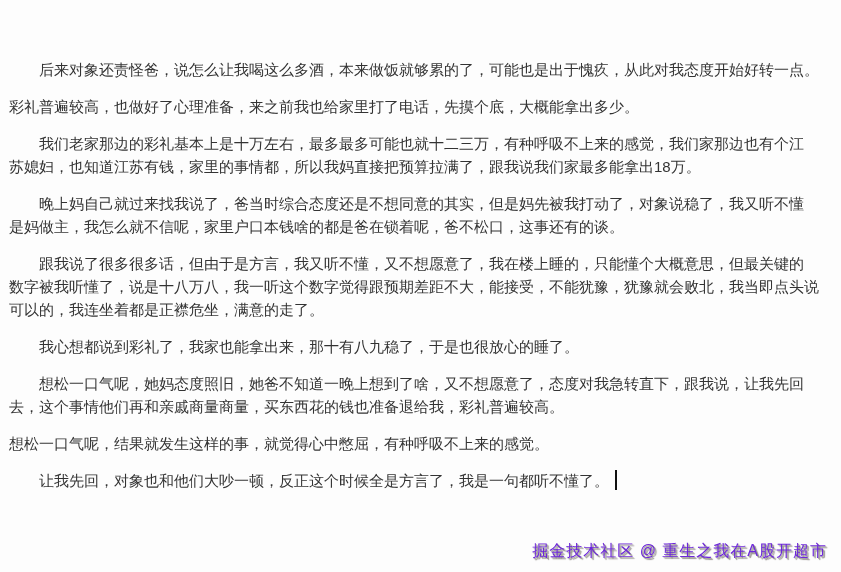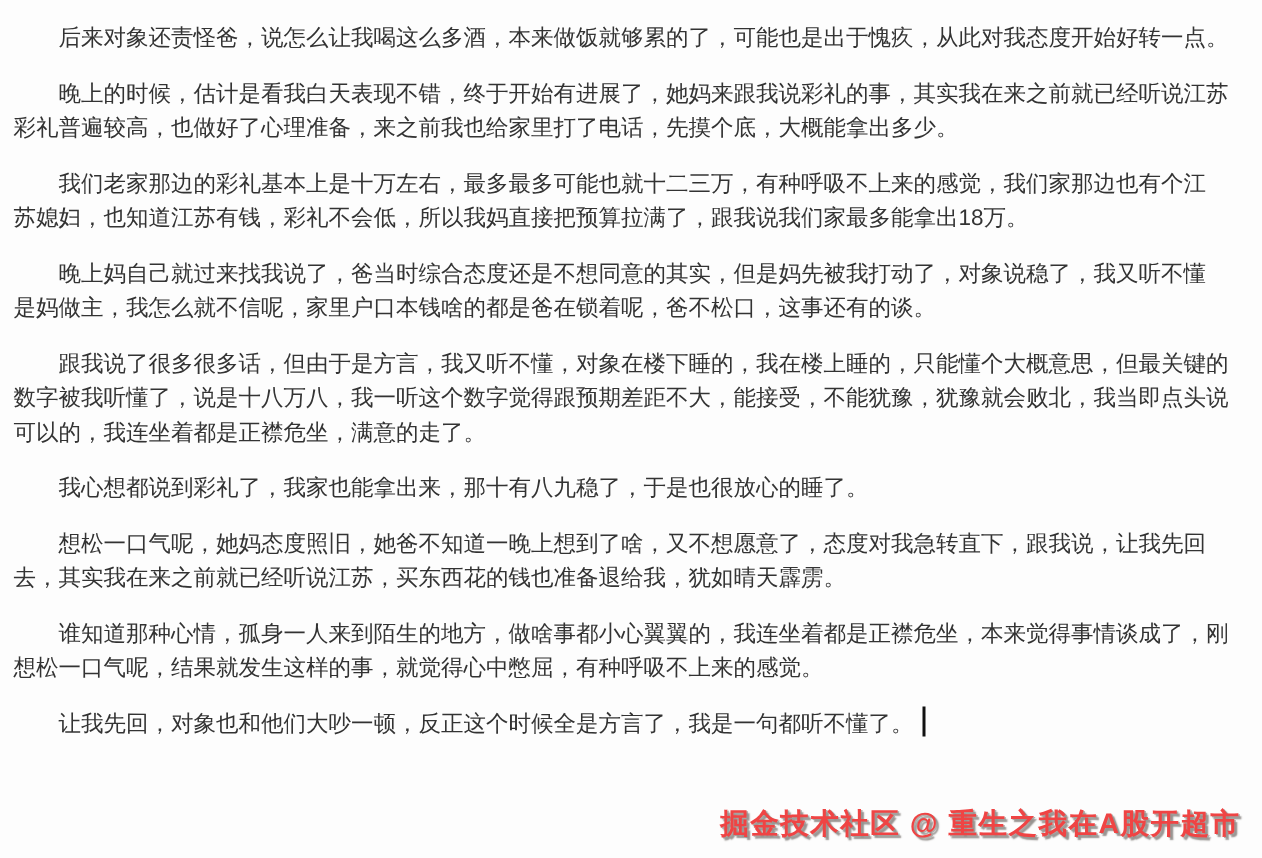--- a/index.html
+++ b/index.html
@@ -10,25 +10,26 @@
     width: 841px;
     height: 572px;
     background: #fdfdfd;
     position: relative;
     overflow: hidden;
     font-family: "Liberation Sans", sans-serif;
   }
   .article {
     box-sizing: border-box;
     width: 841px;
-    padding: 14px 16px 0 9px;
+    padding: 30px 16px 0 9px;
     color: #333333;
     font-size: 15px;
     line-height: 23px;
     letter-spacing: 0;
+    margin-top: 28px;
   }
   .para {
     margin: 0 0 14px 0;
   }
   .ln {
     display: block;
     white-space: nowrap;
   }
   .ln.first {
     text-indent: 2em;
@@ -38,69 +39,67 @@
     width: 2px;
     height: 20px;
     background: #111111;
     vertical-align: -4px;
     margin-left: 6px;
   }
   .watermark {
     position: absolute;
     right: 14px;
     bottom: 10px;
-    font-size: 19px;
-    font-weight: bold;
+    font-size: 16px;
+    font-weight: normal;
     letter-spacing: 1px;
-    color: #ef4444;
+    color: #6d28d9;
     text-shadow: 2px 2px 1px #979390, 1px 1px 0 #b5b1ae;
     white-space: nowrap;
   }
 </style>
 </head>
 <body>
 
 <main class="article">
 
   <p class="para">
     <span class="ln first">后来对象还责怪爸，说怎么让我喝这么多酒，本来做饭就够累的了，可能也是出于愧疚，从此对我态度开始好转一点。</span>
   </p>
 
   <p class="para">
-    <span class="ln first">晚上的时候，估计是看我白天表现不错，终于开始有进展了，她妈来跟我说彩礼的事，其实我在来之前就已经听说江苏</span>
     <span class="ln">彩礼普遍较高，也做好了心理准备，来之前我也给家里打了电话，先摸个底，大概能拿出多少。</span>
   </p>
 
   <p class="para">
     <span class="ln first">我们老家那边的彩礼基本上是十万左右，最多最多可能也就十二三万，有种呼吸不上来的感觉，我们家那边也有个江</span>
-    <span class="ln">苏媳妇，也知道江苏有钱，彩礼不会低，所以我妈直接把预算拉满了，跟我说我们家最多能拿出18万。</span>
+    <span class="ln">苏媳妇，也知道江苏有钱，家里的事情都，所以我妈直接把预算拉满了，跟我说我们家最多能拿出18万。</span>
   </p>
 
   <p class="para">
     <span class="ln first">晚上妈自己就过来找我说了，爸当时综合态度还是不想同意的其实，但是妈先被我打动了，对象说稳了，我又听不懂</span>
     <span class="ln">是妈做主，我怎么就不信呢，家里户口本钱啥的都是爸在锁着呢，爸不松口，这事还有的谈。</span>
   </p>
 
   <p class="para">
-    <span class="ln first">跟我说了很多很多话，但由于是方言，我又听不懂，对象在楼下睡的，我在楼上睡的，只能懂个大概意思，但最关键的</span>
+    <span class="ln first">跟我说了很多很多话，但由于是方言，我又听不懂，又不想愿意了，我在楼上睡的，只能懂个大概意思，但最关键的</span>
     <span class="ln">数字被我听懂了，说是十八万八，我一听这个数字觉得跟预期差距不大，能接受，不能犹豫，犹豫就会败北，我当即点头说</span>
     <span class="ln">可以的，我连坐着都是正襟危坐，满意的走了。</span>
   </p>
 
   <p class="para">
     <span class="ln first">我心想都说到彩礼了，我家也能拿出来，那十有八九稳了，于是也很放心的睡了。</span>
   </p>
 
   <p class="para">
     <span class="ln first">想松一口气呢，她妈态度照旧，她爸不知道一晚上想到了啥，又不想愿意了，态度对我急转直下，跟我说，让我先回</span>
-    <span class="ln">去，其实我在来之前就已经听说江苏，买东西花的钱也准备退给我，犹如晴天霹雳。</span>
+    <span class="ln">去，这个事情他们再和亲戚商量商量，买东西花的钱也准备退给我，彩礼普遍较高。</span>
   </p>
 
   <p class="para">
-    <span class="ln first">谁知道那种心情，孤身一人来到陌生的地方，做啥事都小心翼翼的，我连坐着都是正襟危坐，本来觉得事情谈成了，刚</span>
     <span class="ln">想松一口气呢，结果就发生这样的事，就觉得心中憋屈，有种呼吸不上来的感觉。</span>
   </p>
 
   <p class="para">
     <span class="ln first">
       <span>让我先回，对象也和他们大吵一顿，反正这个时候全是方言了，我是一句都听不懂了。</span><span class="caret"></span>
     </span>
   </p>
 
 </main>

